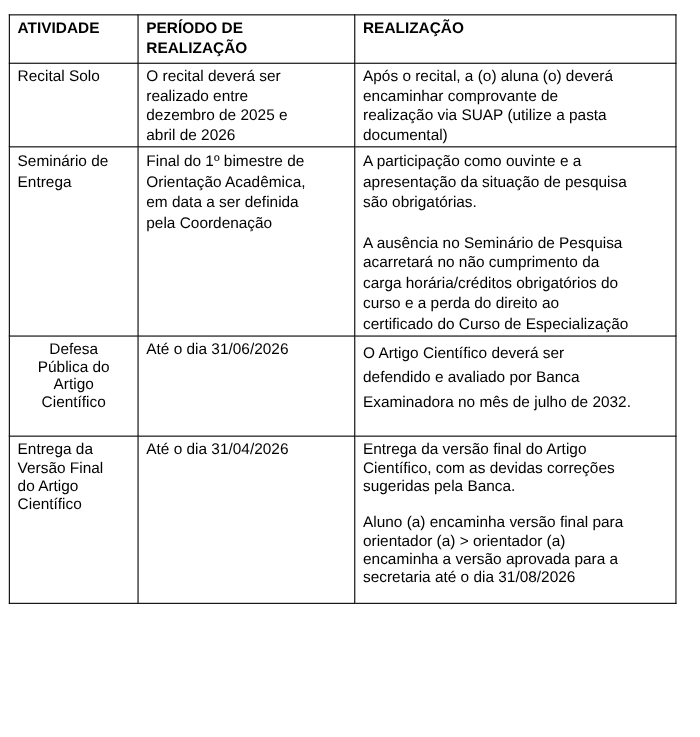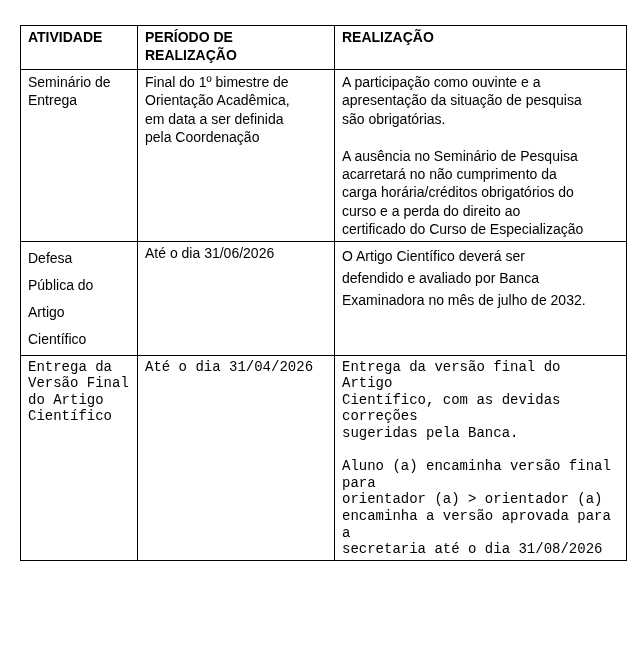--- a/index.html
+++ b/index.html
@@ -16,27 +16,26 @@
     overflow: hidden;
   }
   .page {
     position: absolute;
     left: 0; top: 0;
     width: 636px; height: 670px;
     background: #ffffff;
   }
   table.activities {
     position: absolute;
-    left: 20px;
+    left: 8px;
     top: 13px;
     width: 606px;
     border-collapse: collapse;
     table-layout: fixed;
     border: 1px solid #000000;
-    margin-top: 12px;
   }
   table.activities th,
   table.activities td {
     border: 1px solid #000000;
     vertical-align: top;
     text-align: left;
     padding: 3px 7px 2px 7px;
     font-size: 14px;
     line-height: 17.6px;
     color: #000000;
@@ -53,43 +52,54 @@
 
   tr.row-header { height: 44px; }
   tr.row-1 { height: 71px; }
   tr.row-2 { height: 165px; }
   tr.row-3 { height: 116px; }
   tr.row-4 { height: 91px; }
   tr.row-5 { height: 152px; }
 
   tr.row-2 td { line-height: 18.4px; }
   tr.row-3 td { line-height: 22.4px; }
-  tr.row-4 td.col-atividade { line-height: 27px; }
+  tr.row-4 td.col-atividade { line-height: 16px; text-align: center; }
   tr.row-4 td.col-observacoes { line-height: 22.4px; }
-  tr.row-5 td { line-height: 16.6px; font-family: Liberation Mono, monospace; }
+  tr.row-5 td { line-height: 16.6px; }
 </style>
 </head>
 <body>
 
 <div class="page">
   <table class="activities">
     <colgroup>
       <col class="c1">
       <col class="c2">
       <col class="c3">
     </colgroup>
     <thead>
       <tr class="row-header">
         <th class="col-atividade">ATIVIDADE</th>
         <th class="col-periodo">PERÍODO DE
 REALIZAÇÃO</th>
         <th class="col-observacoes">REALIZAÇÃO</th>
       </tr>
     </thead>
     <tbody>
+      <tr class="row-1">
+        <td class="col-atividade">Recital Solo</td>
+        <td class="col-periodo">O recital deverá ser
+realizado entre
+dezembro de 2025 e
+abril de 2026</td>
+        <td class="col-observacoes">Após o recital, a (o) aluna (o) deverá
+encaminhar comprovante de
+realização via SUAP (utilize a pasta
+documental)</td>
+      </tr>
       <tr class="row-2">
         <td class="col-atividade">Seminário de
 Entrega</td>
         <td class="col-periodo">Final do 1º bimestre de
 Orientação Acadêmica,
 em data a ser definida
 pela Coordenação</td>
         <td class="col-observacoes">A participação como ouvinte e a
 apresentação da situação de pesquisa
 são obrigatórias.

